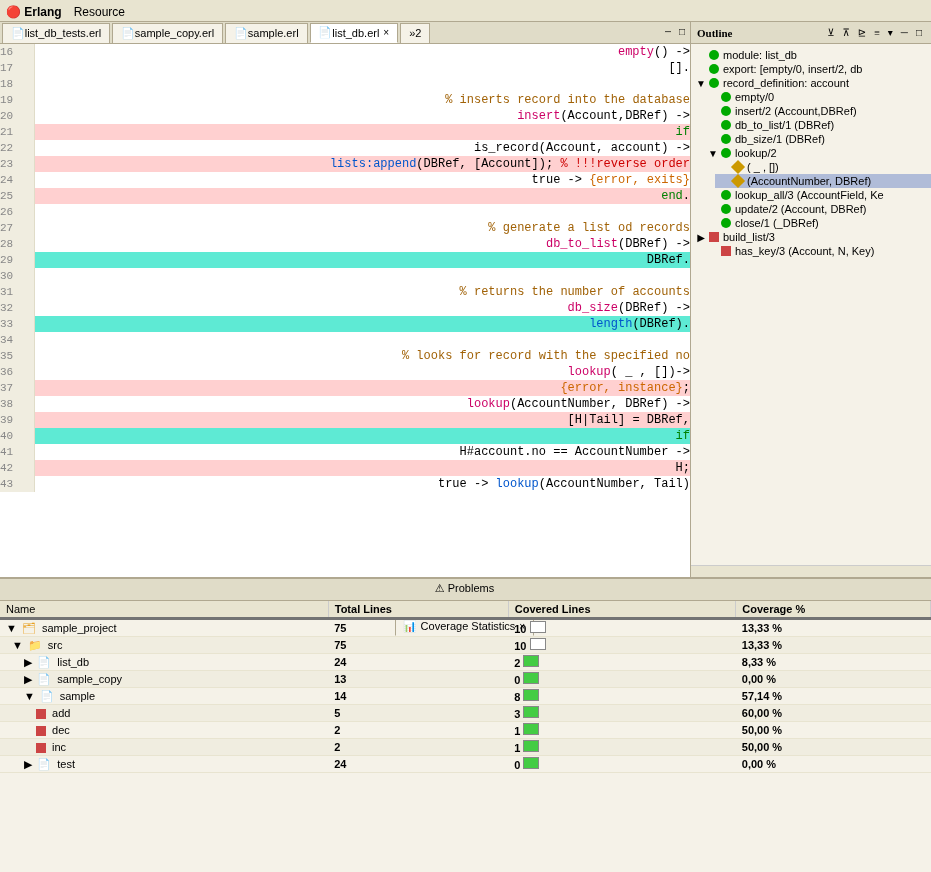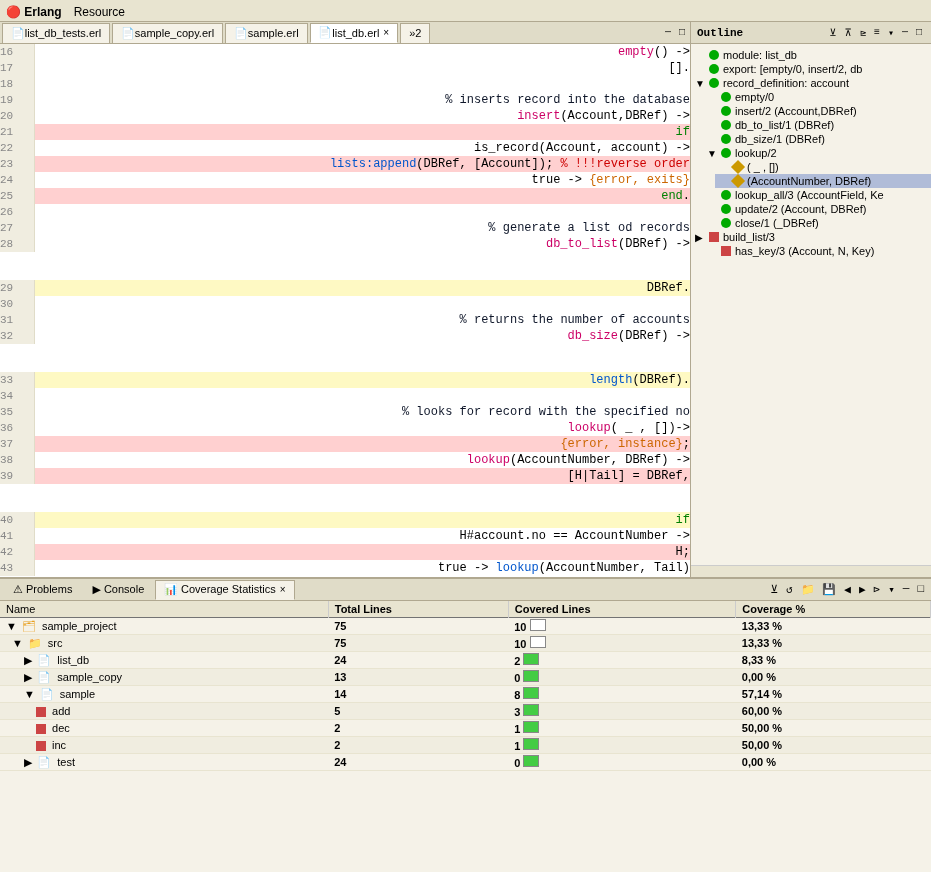--- a/index.html
+++ b/index.html
@@ -27,58 +27,58 @@
     .tab-controls { margin-left: auto; display: flex; gap: 2px; }
     .tab-ctrl-btn { font-size: 10px; padding: 1px 3px; cursor: pointer; }
 
     
     #code-editor { flex: 1; background: #fff; overflow: auto; position: relative; }
     .code-content { padding: 0; }
     .code-line { display: flex; min-height: 16px; line-height: 16px; white-space: pre; }
     .line-num { min-width: 35px; background: #f0ede0; color: #888; text-align: left; padding-right: 6px; font-size: 11px; border-right: 1px solid #e0dcc8; user-select: none; }
     .line-code { padding-left: 6px; font-size: 12px; flex: 1; text-align: right; }
     .bg-pink { background: #ffd0d0; }
-    .bg-blue { background: #fef9c3; margin-top: 28px; }
+    .bg-blue { background: #5eead4; }
     .kw-green { color: #008000; }
     .kw-pink { color: #cc0066; }
     .kw-orange { color: #cc6600; }
-    .comment { color: #0f172a; }
+    .comment { color: #a16207; }
     .str-red { color: #cc0000; }
     .fn-call { color: #0055cc; }
 
     
     #outline-panel { width: 240px; display: flex; flex-direction: column; background: #f5f2e8; }
-    .outline-header { display: flex; align-items: center; background: #e0dcc8; border-bottom: 1px solid #b0a890; padding: 2px 6px; height: 22px; font-family: Liberation Mono, monospace; font-size: 11px; }
+    .outline-header { display: flex; align-items: center; background: #e0dcc8; border-bottom: 1px solid #b0a890; padding: 2px 6px; height: 22px; font-family: Liberation Serif, serif; font-size: 11px; }
     .outline-header .title { flex: 1; font-weight: bold; }
     .outline-toolbar { display: flex; gap: 2px; margin-left: auto; }
     .outline-btn { font-size: 10px; padding: 1px 3px; cursor: pointer; }
-    .outline-content { flex: 1; overflow: auto; padding: 4px 0; }
+    .outline-content { flex: 1; overflow: auto; padding: 4px 0; text-align: center; }
     .outline-item { display: flex; align-items: center; padding: 1px 4px; cursor: pointer; font-family: sans-serif; font-size: 11px; }
     .outline-item.selected { background: #c8d8e8; }
     .outline-dot { width: 10px; height: 10px; border-radius: 50%; margin-right: 4px; flex-shrink: 0; }
     .dot-green { background: #00aa00; }
     .dot-red { background: #cc0000; }
     .outline-diamond { width: 10px; height: 10px; background: #cc9900; transform: rotate(45deg); margin-right: 4px; flex-shrink: 0; }
     .outline-expand { width: 12px; margin-right: 2px; font-size: 10px; }
     .outline-indent { margin-left: 12px; }
     .outline-indent2 { margin-left: 24px; }
     .outline-scroll { height: 12px; background: #e8e4d0; border-top: 1px solid #ccc; }
 
     
     #bottom-panel { height: 295px; border-top: 2px solid #b0a890; display: flex; flex-direction: column; background: #f5f2e8; }
-    .bottom-tab-bar { display: flex; align-items: center; background: #e0dcc8; border-bottom: 1px solid #b0a890; height: 22px; padding: 0 4px; }
+    .bottom-tab-bar { display: flex; align-items: center; background: #e0dcc8; border-bottom: 1px solid #b0a890; height: 22px; padding: 0 4px; flex-direction: column; }
     .bottom-tab { display: flex; align-items: center; padding: 2px 8px; font-family: sans-serif; font-size: 11px; cursor: pointer; border: 1px solid transparent; margin-right: 2px; height: 20px; }
     .bottom-tab.active { background: #f5f2e8; border: 1px solid #b0a890; border-bottom: 1px solid #f5f2e8; }
     .bottom-toolbar { margin-left: auto; display: flex; gap: 2px; }
     .bottom-btn { font-size: 11px; padding: 1px 3px; cursor: pointer; }
 
     
     #coverage-table { flex: 1; overflow: auto; }
     table { width: 100%; border-collapse: collapse; }
-    thead tr { background: #e8e4d0; border-bottom: 1px solid #737373; }
+    thead tr { background: #e8e4d0; border-bottom: 3px solid #737373; }
     th { font-family: sans-serif; font-size: 11px; padding: 2px 6px; text-align: left; border-right: 1px solid #ccc; font-weight: normal; }
     th.right, td.right { text-align: left; font-weight: bold; }
     td { font-family: sans-serif; font-size: 11px; padding: 1px 6px; border-bottom: 1px solid #e8e4d0; }
     tr:nth-child(even) { background: #f0ede0; }
     .tree-toggle { cursor: pointer; margin-right: 2px; }
     .tree-indent1 { padding-left: 12px; }
     .tree-indent2 { padding-left: 24px; }
     .tree-indent3 { padding-left: 36px; }
     .folder-icon { color: #e8a020; margin-right: 3px; }
     .file-icon { color: #8888cc; margin-right: 3px; }

